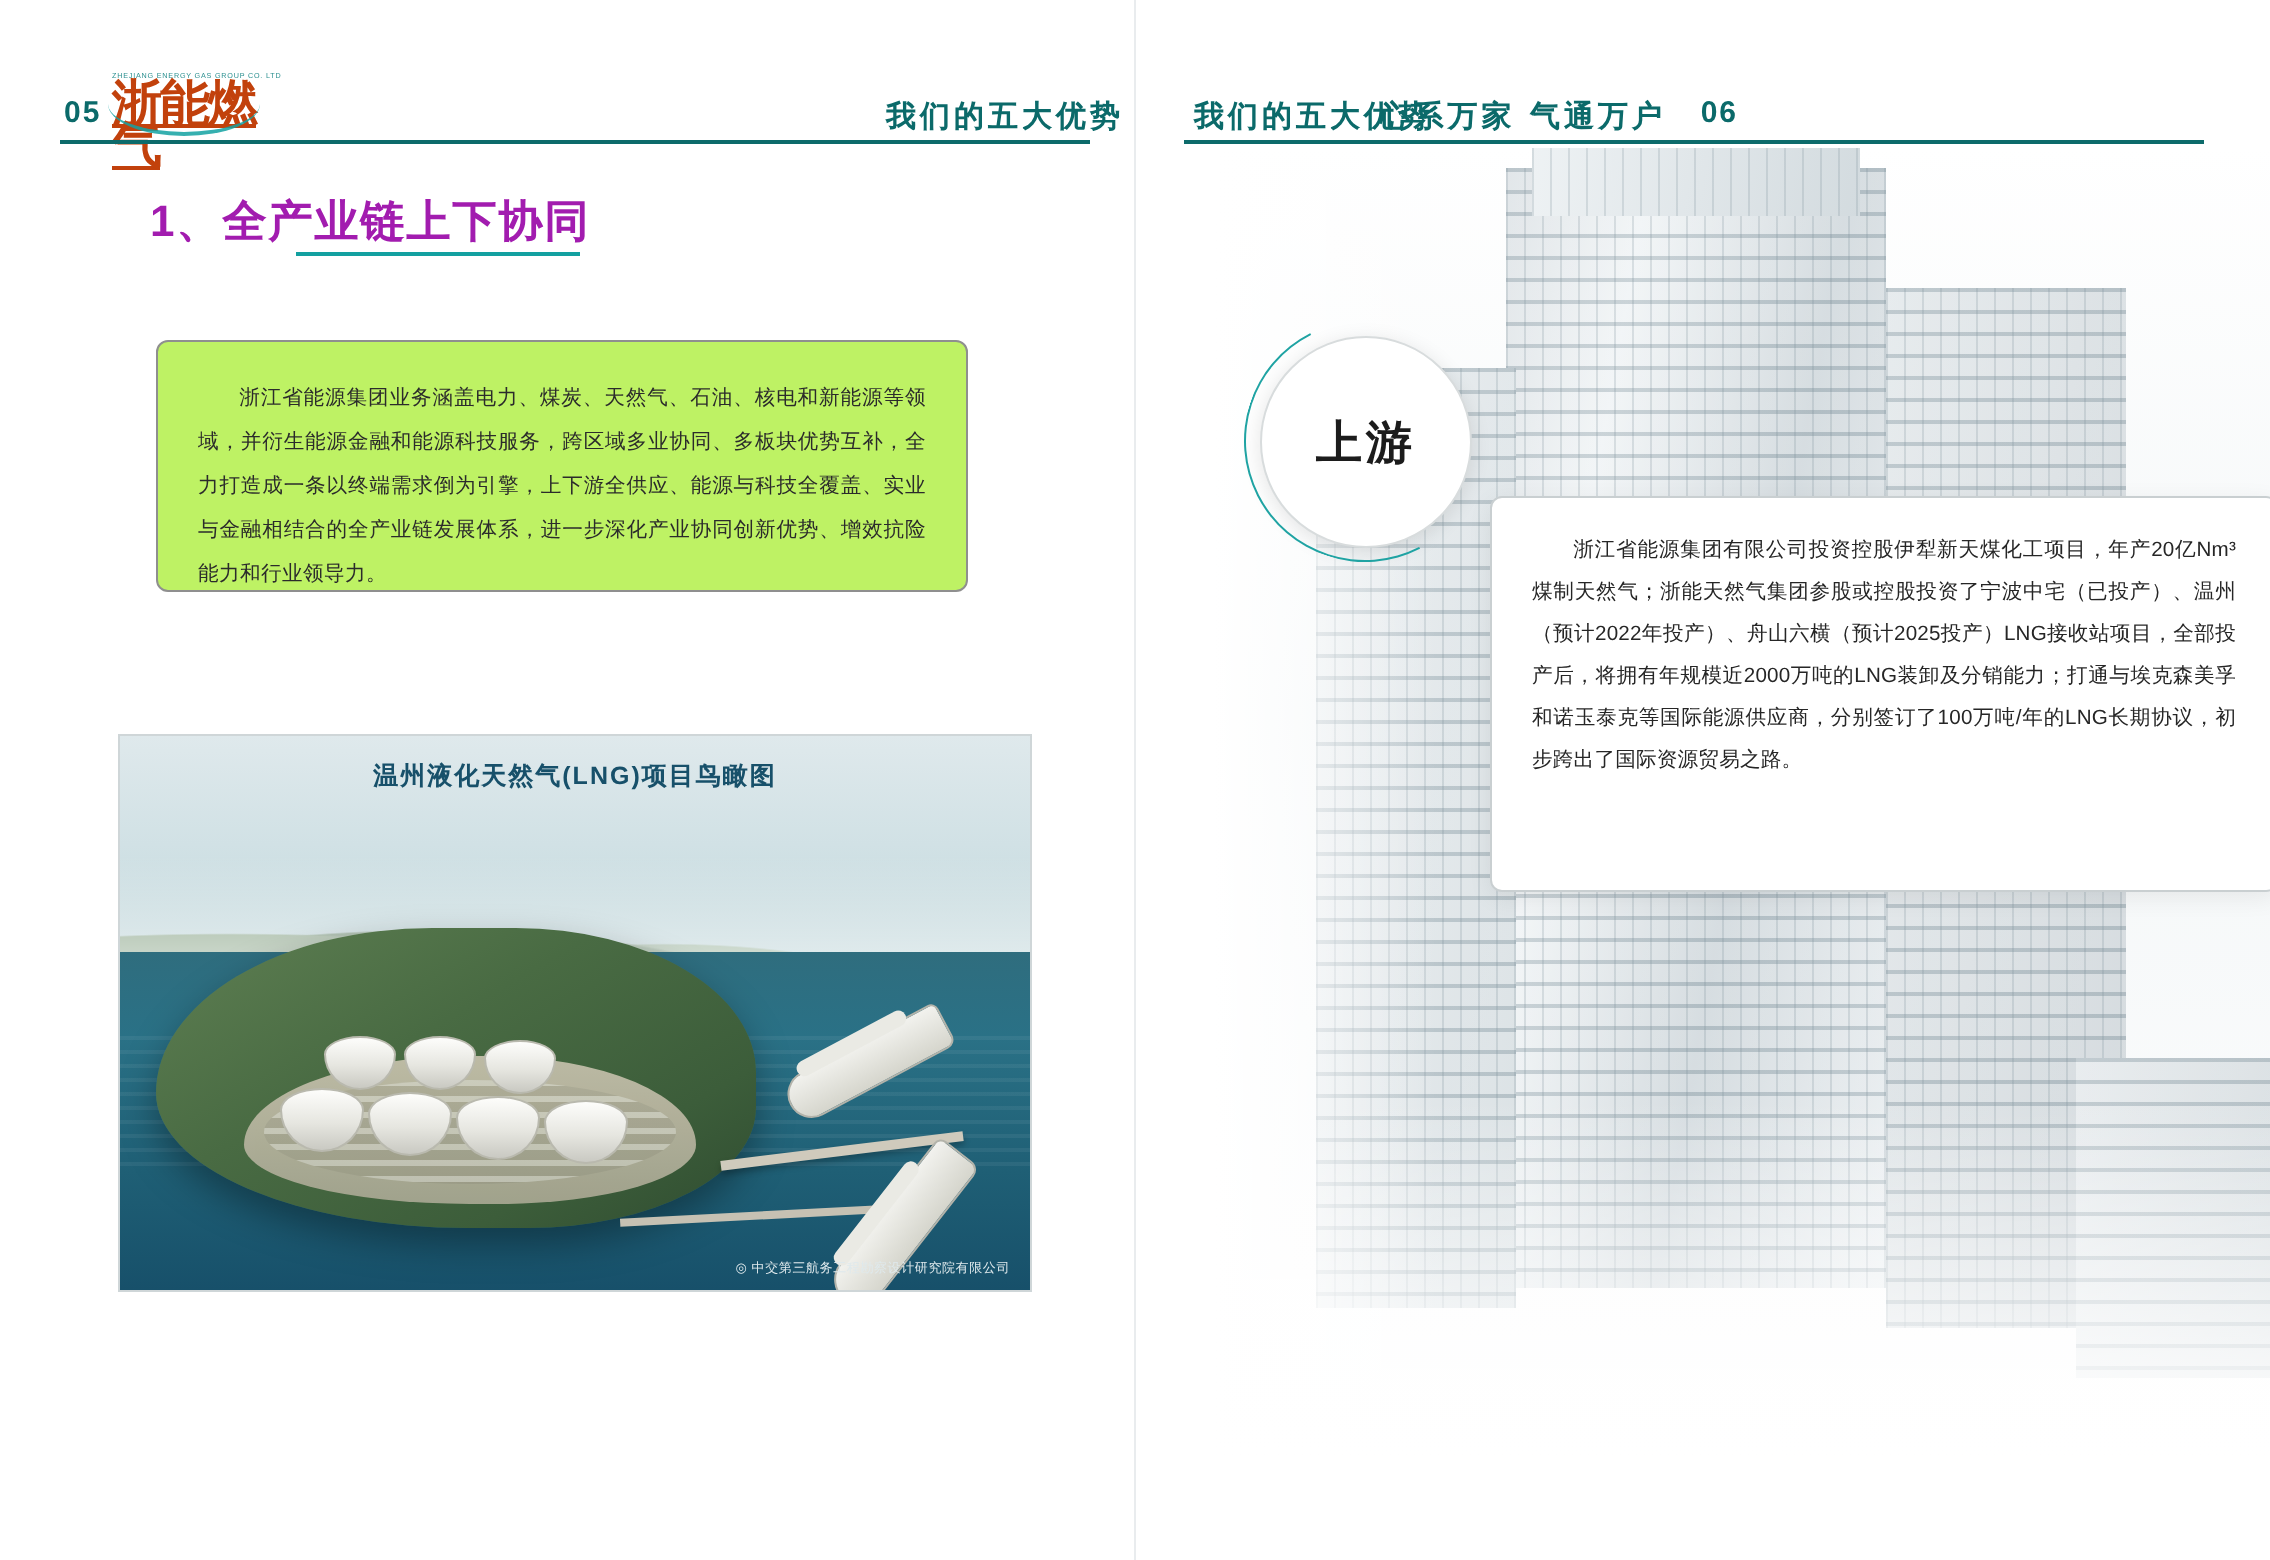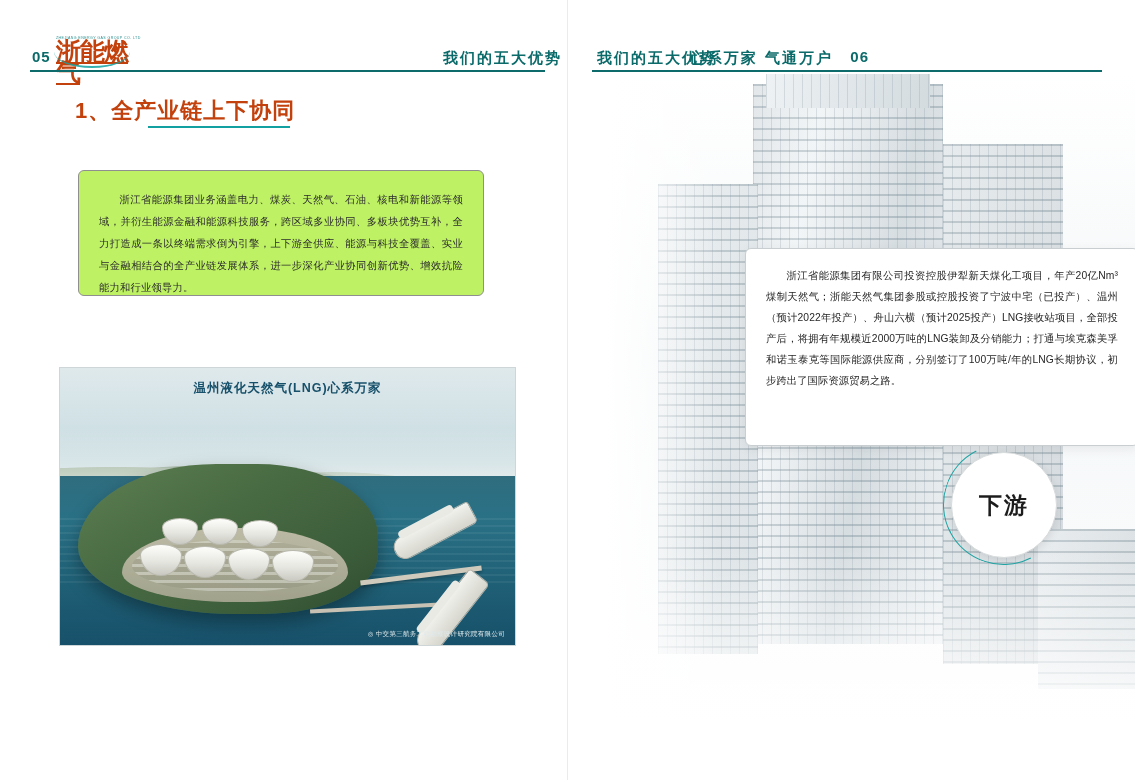--- a/index.html
+++ b/index.html
@@ -16,21 +16,21 @@
   .logo .cn{font-family:"DejaVu Serif","Liberation Serif",serif;font-size:25px;font-weight:bold;color:#c2410c;letter-spacing:-1px;line-height:21px;text-decoration:underline;}
   .logo .en{font-size:3.6px;color:#2a8f8f;letter-spacing:.4px;line-height:5px;}
   .logo .swoosh{position:absolute;left:-2px;top:16px;width:76px;height:14px;border-bottom:2px solid #14a3a3;border-radius:0 0 50% 50%/0 0 100% 100%;opacity:.85;}
   .hdr-title{position:absolute;font-family:"DejaVu Serif","Liberation Serif",serif;font-size:15px;font-weight:bold;color:#0b6a6a;letter-spacing:2px;}
   .hdr-title.l{left:443px;top:49px;}
   .hdr-title.r{left:597px;top:49px;}
   .hdr-slogan{position:absolute;right:70px;top:49px;font-family:"DejaVu Serif","Liberation Serif",serif;font-size:15px;font-weight:bold;color:#0b6a6a;letter-spacing:2px;}
   .hdr-rule-right{position:absolute;left:592px;top:70px;width:510px;height:2px;background:#0d6b6b;}
 
   
-  .sec-title{position:absolute;left:75px;top:96px;font-size:22px;font-weight:bold;letter-spacing:1px;color:#c2410c;}
+  .sec-title{position:absolute;left:75px;top:96px;font-size:22px;font-weight:bold;letter-spacing:1px;color:#a21caf;}
   .sec-underline{position:absolute;left:148px;top:126px;width:142px;height:2px;background:#13a0a0;}
 
   
   .intro-box{position:absolute;left:78px;top:170px;width:404px;height:124px;border:1px solid #8f8f8f;border-radius:6px;background:#bef264;}
   .intro-box p{margin:0;padding:18px 20px 0 20px;font-size:10.3px;line-height:22px;color:#2b2b2b;text-align:justify;text-indent:2em;letter-spacing:.2px;}
 
   
   .lng-figure{position:absolute;left:59px;top:367px;width:455px;height:277px;border:1px solid #cfd6d8;background:#0e3b4a;overflow:hidden;}
   .sky{position:absolute;left:0;top:0;width:100%;height:112px;background:linear-gradient(#dfe9ec 0%,#cfe0e4 55%,#bcd3d7 100%);}
   .sky-haze{position:absolute;left:0;top:60px;width:100%;height:52px;background:linear-gradient(180deg,rgba(255,255,255,.0),rgba(255,255,255,.55));}
@@ -123,21 +123,21 @@
     <div class="jetty"></div>
     <div class="jetty2"></div>
 
     <div class="ship" style="left:330px;top:152px;width:86px;height:22px;transform:rotate(-28deg);">
       <div class="deck"></div>
     </div>
     <div class="ship" style="left:344px;top:232px;width:92px;height:24px;transform:rotate(-52deg);">
       <div class="deck"></div>
     </div>
 
-    <div class="fig-caption">温州液化天然气(LNG)心系万家</div>
+    <div class="fig-caption">温州液化天然气(LNG)项目鸟瞰图</div>
     <div class="fig-credit">◎ 中交第三航务工程勘察设计研究院有限公司</div>
   </div>
 
   <div class="bld">
     <div class="glassbg"></div>
 
     <div class="tower" style="left:155px;top:10px;width:190px;height:560px;">
       <div class="floors"></div>
       <div class="mull"></div>
     </div>
@@ -153,24 +153,24 @@
       <div class="floors"></div>
     </div>
     <div class="tower" style="left:168px;top:-6px;width:164px;height:40px;background:linear-gradient(100deg,#eef2f4,#d3dbdf);">
       <div class="mull"></div>
     </div>
 
     <div class="fade-left"></div>
     <div class="fade-bottom"></div>
   </div>
 
+  <div class="circle up">
+    <div class="ring"></div>
+    <div class="lbl">上游</div>
+  </div>
 
   <div class="card upstream">
     <p>浙江省能源集团有限公司投资控股伊犁新天煤化工项目，年产20亿Nm³煤制天然气；浙能天然气集团参股或控股投资了宁波中宅（已投产）、温州（预计2022年投产）、舟山六横（预计2025投产）LNG接收站项目，全部投产后，将拥有年规模近2000万吨的LNG装卸及分销能力；打通与埃克森美孚和诺玉泰克等国际能源供应商，分别签订了100万吨/年的LNG长期协议，初步跨出了国际资源贸易之路。</p>
   </div>
 
-  <div class="circle down">
-    <div class="ring"></div>
-    <div class="lbl">下游</div>
-  </div>
 
 
 </div>
 
 </body></html>

